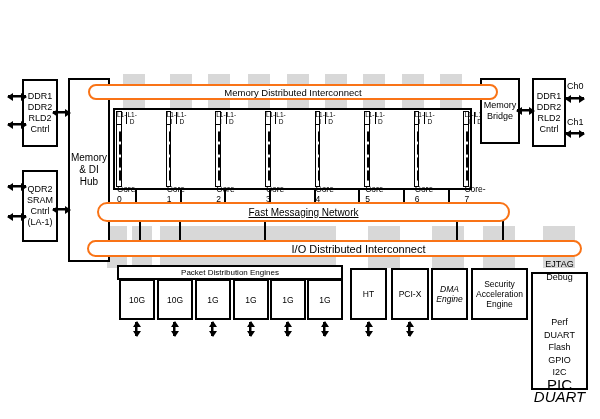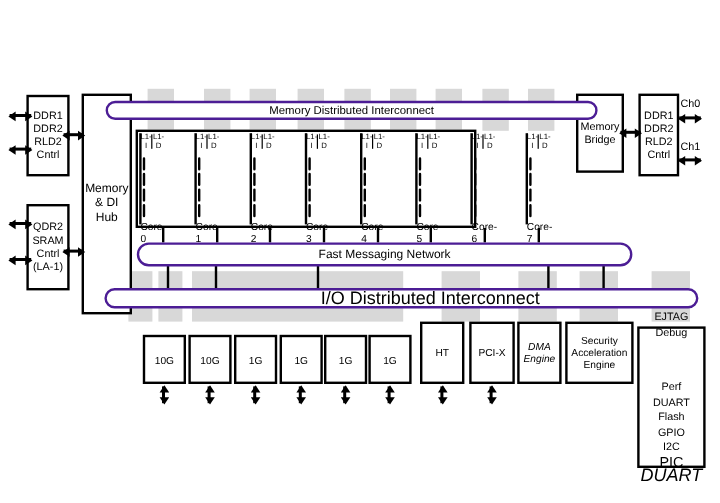--- a/index.html
+++ b/index.html
@@ -9,21 +9,21 @@
     overflow:hidden;
   }
   .box {
     position:absolute; box-sizing:border-box; background:#fff;
     border:2px solid #000; z-index:2;
     display:flex; flex-direction:column; align-items:center; justify-content:center;
     text-align:center;
   }
   .pill {
     position:absolute; box-sizing:border-box; background:#fff;
-    border:2px solid #4c1d95; z-index:3;
+    border:2px solid #f97316; z-index:3;
     display:flex; align-items:center; justify-content:center;
     font-size:10px;
   }
   .bar { position:absolute; background:#d8d8d8; z-index:1; }
   .stub { position:absolute; background:#000; width:2px; z-index:2; }
   .lbl9  { font-size:9px;  line-height:11px; }
   .lbl85 { font-size:8.5px; line-height:10px; }
   
   #cores { padding:1px; flex-direction:row; display:flex; gap:1px; align-items:stretch; justify-content:stretch; }
   .core-col { flex:1; min-width:0; border:1px solid #000; background:#fff; display:flex; flex-direction:column; }
@@ -83,21 +83,21 @@
   <div class="stub" style="left:179px;top:221px;height:20px;"></div>
   <div class="stub" style="left:264px;top:221px;height:20px;"></div>
   <div class="stub" style="left:456px;top:221px;height:20px;"></div>
   <div class="stub" style="left:502px;top:221px;height:20px;"></div>
 
 
   <div class="pill" style="left:88px;top:84px;width:410px;height:16px;border-radius:8px;">
     <span style="font-size:9.5px;">Memory Distributed Interconnect</span>
   </div>
 
-  <div class="box" id="cores" style="left:113px;top:108px;width:284px;height:82px;gap:44px;">
+  <div class="box" id="cores" style="left:113px;top:108px;width:359px;height:82px;gap:44px;">
     <div class="core-col">
       <div class="l1row">
           <span class="l1cell">L1-I</span>
           <span class="l1cell last">L1-D</span>
         </div>
       <div class="threads">
         <span class="thread">Thread 0</span>
         <span class="thread">Thread 1</span>
         <span class="thread">Thread 2</span>
         <span class="thread">Thread 3</span>
@@ -190,26 +190,26 @@
       <div class="threads">
         <span class="thread">Thread 28</span>
         <span class="thread">Thread 29</span>
         <span class="thread">Thread 30</span>
         <span class="thread">Thread 31</span>
       </div>
       <div class="corelabel">Core-7</div>
     </div>
   </div>
 
-  <div class="pill" style="left:114px;top:202px;width:413px;height:20px;border-radius:10px;">
+  <div class="pill" style="left:97px;top:202px;width:413px;height:20px;border-radius:10px;text-decoration:underline;">
     <span>Fast Messaging Network</span>
   </div>
 
   <div class="pill" style="left:87px;top:240px;width:495px;height:17px;border-radius:8.5px;">
-    <span style="font-size:15px;padding-left:48px;">I/O Distributed Interconnect</span>
+    <span style="font-size:11px;padding-left:48px;">I/O Distributed Interconnect</span>
   </div>
 
   <div class="box" style="left:68px;top:78px;width:42px;height:184px;">
     <div class="lbl9" style="font-size:10px;line-height:12px;">Memory</div>
     <div class="lbl9" style="font-size:10px;line-height:12px;">&amp; DI</div>
     <div class="lbl9" style="font-size:10px;line-height:12px;">Hub</div>
   </div>
 
   <div class="box" style="left:22px;top:79px;width:36px;height:68px;">
     <div class="lbl9">DDR1</div>
@@ -241,20 +241,23 @@
     <div class="lbl9">DDR1</div>
     <div class="lbl9">DDR2</div>
     <div class="lbl9">RLD2</div>
     <div class="lbl9">Cntrl</div>
   </div>
   <div style="position:absolute;left:567px;top:81px;font-size:9px;">Ch0</div>
   <div class="harrow" style="left:566px;top:94px;"></div>
   <div style="position:absolute;left:567px;top:117px;font-size:9px;">Ch1</div>
   <div class="harrow" style="left:566px;top:129px;"></div>
 
+  <div class="box" style="left:117px;top:265px;width:226px;height:15px;">
+    <div style="font-size:8px;">Packet Distribution Engines</div>
+  </div>
 
   <div class="box" style="left:119px;top:279px;width:36px;height:41px;">
       <div class="lbl85">10G</div>
     </div>
   <div class="box" style="left:157px;top:279px;width:36px;height:41px;">
       <div class="lbl85">10G</div>
     </div>
   <div class="box" style="left:195px;top:279px;width:36px;height:41px;">
       <div class="lbl85">1G</div>
     </div>
@@ -296,17 +299,17 @@
   </div>
 
   <div class="box" style="left:531px;top:272px;width:57px;height:118px;">
     <div style="font-size:9px;line-height:12.5px;">EJTAG</div>
     <div style="font-size:9px;line-height:12.5px;">Debug</div>
     <div style="font-size:9px;line-height:12.5px;margin-top:33px;">Perf</div>
     <div style="font-size:9px;line-height:12.5px;">DUART</div>
     <div style="font-size:9px;line-height:12.5px;">Flash</div>
     <div style="font-size:9px;line-height:12.5px;">GPIO</div>
     <div style="font-size:9px;line-height:12.5px;">I2C</div>
-    <div style="font-size:12px;line-height:12.5px;">PIC</div>
+    <div style="font-size:15px;line-height:12.5px;">PIC</div>
     <div style="font-size:15px;line-height:12.5px;font-style:italic;">DUART</div>
   </div>
 
 </div>
 
 </body></html>

